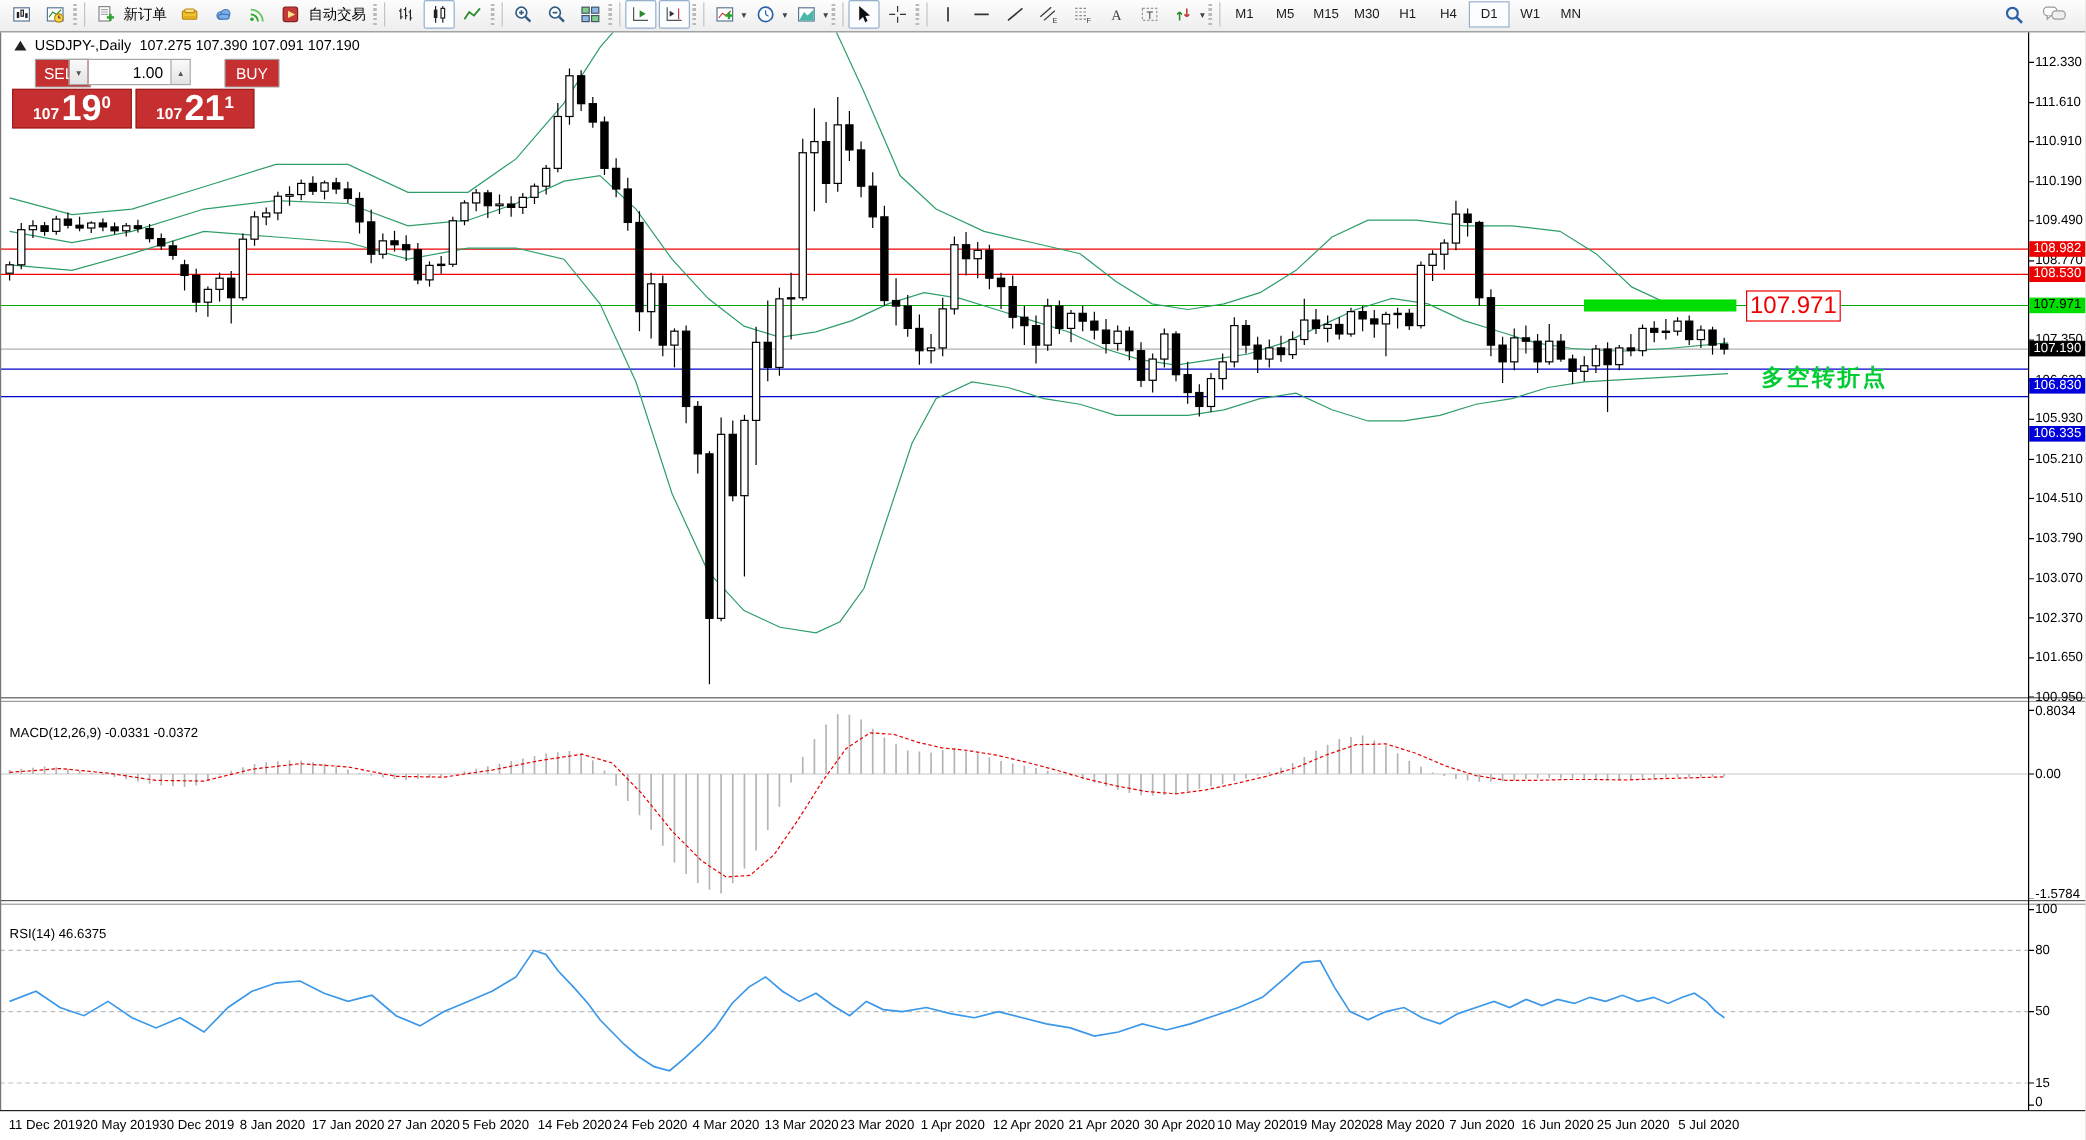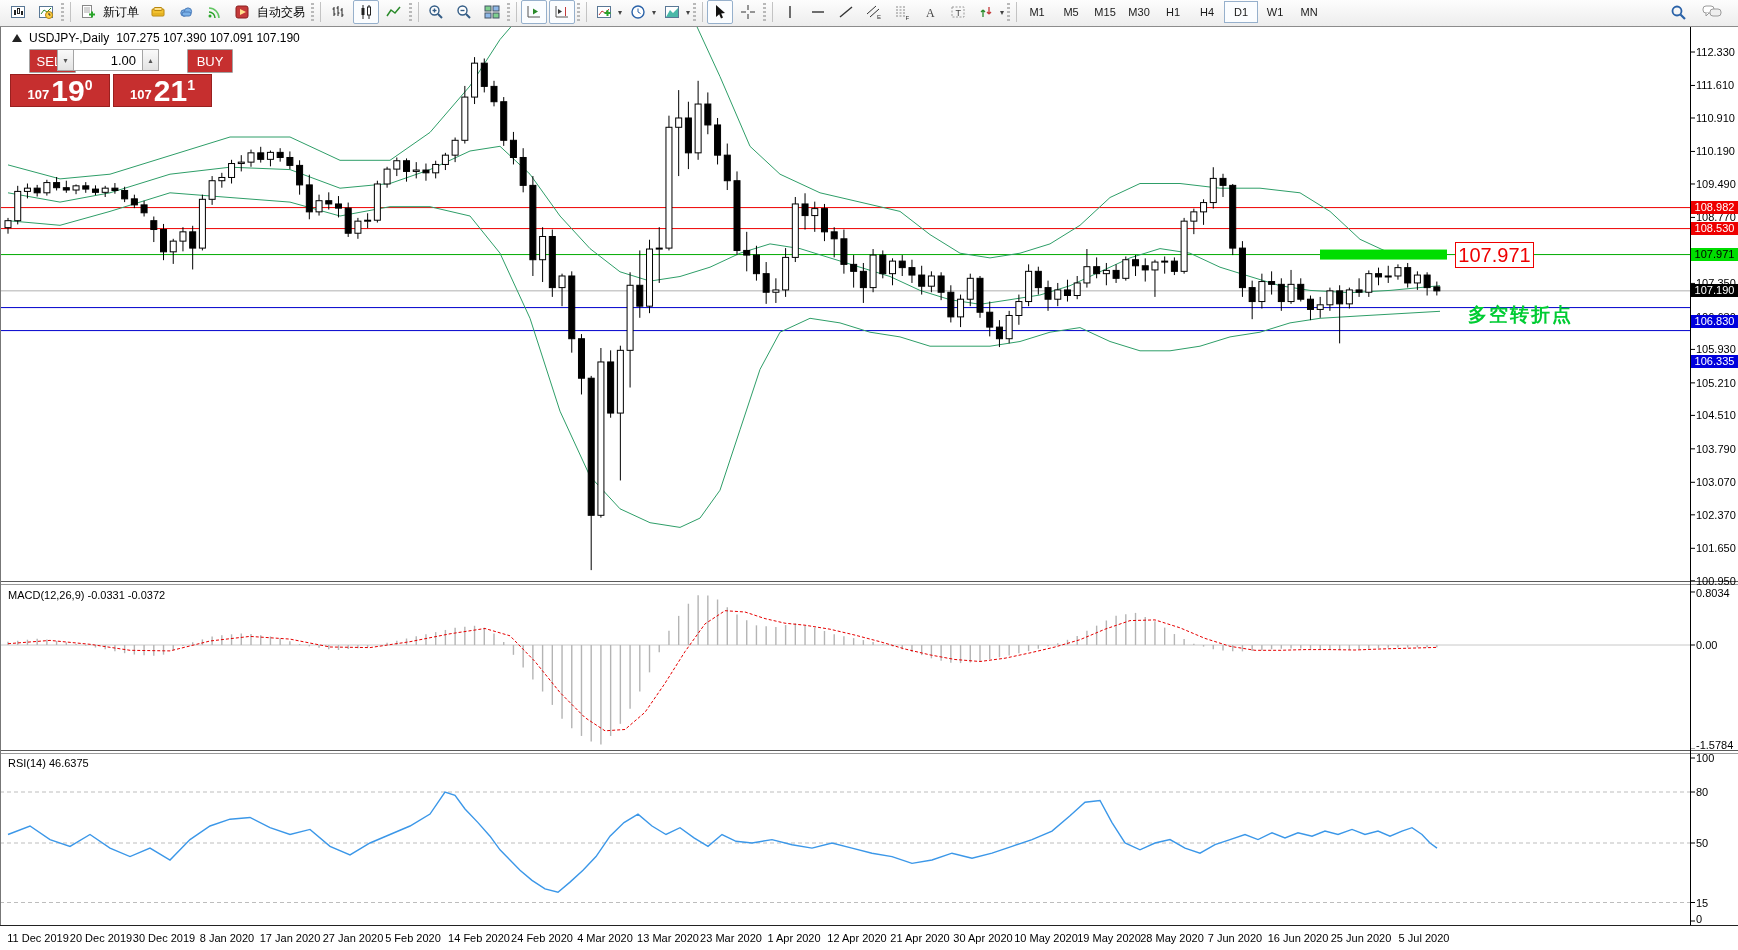--- a/index.html
+++ b/index.html
@@ -24,21 +24,21 @@
           display:flex;align-items:center;justify-content:center;border:1px solid transparent;}
   .tf-btn.active{border-color:#96b0cc;background:#fbfdff;}
   
   .pane-svg{position:absolute;left:0;}
   .hsep{position:absolute;left:0;width:1738px;height:1px;background:#5a5a5a;}
   .axis-vline{position:absolute;left:1690px;top:27px;width:1px;height:898px;background:#000;}
   .left-border{position:absolute;left:0;top:27px;width:1px;height:898px;background:#777;}
   .tick-label{position:absolute;left:1696px;font-size:11px;color:#000;height:12px;line-height:12px;white-space:nowrap;}
   .badge{position:absolute;left:1691px;width:47px;height:13px;font-size:11px;line-height:13px;
          text-align:center;white-space:nowrap;}
-  .pane-label{position:absolute;left:8px;font-size:11px;color:#000;white-space:nowrap;}
+  .pane-label{position:absolute;left:8px;font-size:11px;color:#000;white-space:nowrap;margin-top:16px;}
   .date-label{position:absolute;top:932px;font-size:11px;color:#000;transform:translateX(-50%);white-space:nowrap;}
   .title-row{position:absolute;left:12px;top:31px;display:flex;align-items:center;gap:7px;font-size:12px;color:#000;}
   .collapse-tri{width:0;height:0;border-left:5px solid transparent;border-right:5px solid transparent;
                 border-bottom:8px solid #222;}
   
   .ts-btn{position:absolute;background:#c62f2f;border:1px solid #a3a3a3;color:#ffffff;
           display:flex;align-items:center;justify-content:center;font-size:13px;border-radius:1px;margin-left:19px;}
   .vol-wrap{position:absolute;left:57px;top:49px;display:flex;height:22px;}
   .spin{width:17px;height:22px;background:linear-gradient(#fafafa,#e3e3e3);border:1px solid #a5a5a5;
         display:flex;align-items:center;justify-content:center;font-size:8px;color:#555;box-sizing:border-box;}
@@ -911,21 +911,21 @@
       <div class="badge" style="top: 324.088px; background: rgb(0, 0, 221); color: rgb(255, 255, 255); margin-top: 31px;">106.335</div>
       <div class="tick-label" style="top: 587px;">0.8034</div>
       <div class="tick-label" style="top: 639px;">0.00</div>
       <div class="tick-label" style="top: 739px;">-1.5784</div>
       <div class="tick-label" style="top: 752px;">100</div>
       <div class="tick-label" style="top: 786px;">80</div>
       <div class="tick-label" style="top: 837px;">50</div>
       <div class="tick-label" style="top: 896.5px;">15</div>
       <div class="tick-label" style="top: 913px;">0</div>
       <div class="date-label" style="left: 38px;">11 Dec 2019</div>
-      <div class="date-label" style="left: 101px;">20 Dec 2019</div>
+      <div class="date-label" style="left: 101px;">20 May 2019</div>
       <div class="date-label" style="left: 164px;">30 Dec 2019</div>
       <div class="date-label" style="left: 227px;">8 Jan 2020</div>
       <div class="date-label" style="left: 290px;">17 Jan 2020</div>
       <div class="date-label" style="left: 353px;">27 Jan 2020</div>
       <div class="date-label" style="left: 413px;">5 Feb 2020</div>
       <div class="date-label" style="left: 479px;">14 Feb 2020</div>
       <div class="date-label" style="left: 542px;">24 Feb 2020</div>
       <div class="date-label" style="left: 605px;">4 Mar 2020</div>
       <div class="date-label" style="left: 668px;">13 Mar 2020</div>
       <div class="date-label" style="left: 731px;">23 Mar 2020</div>

